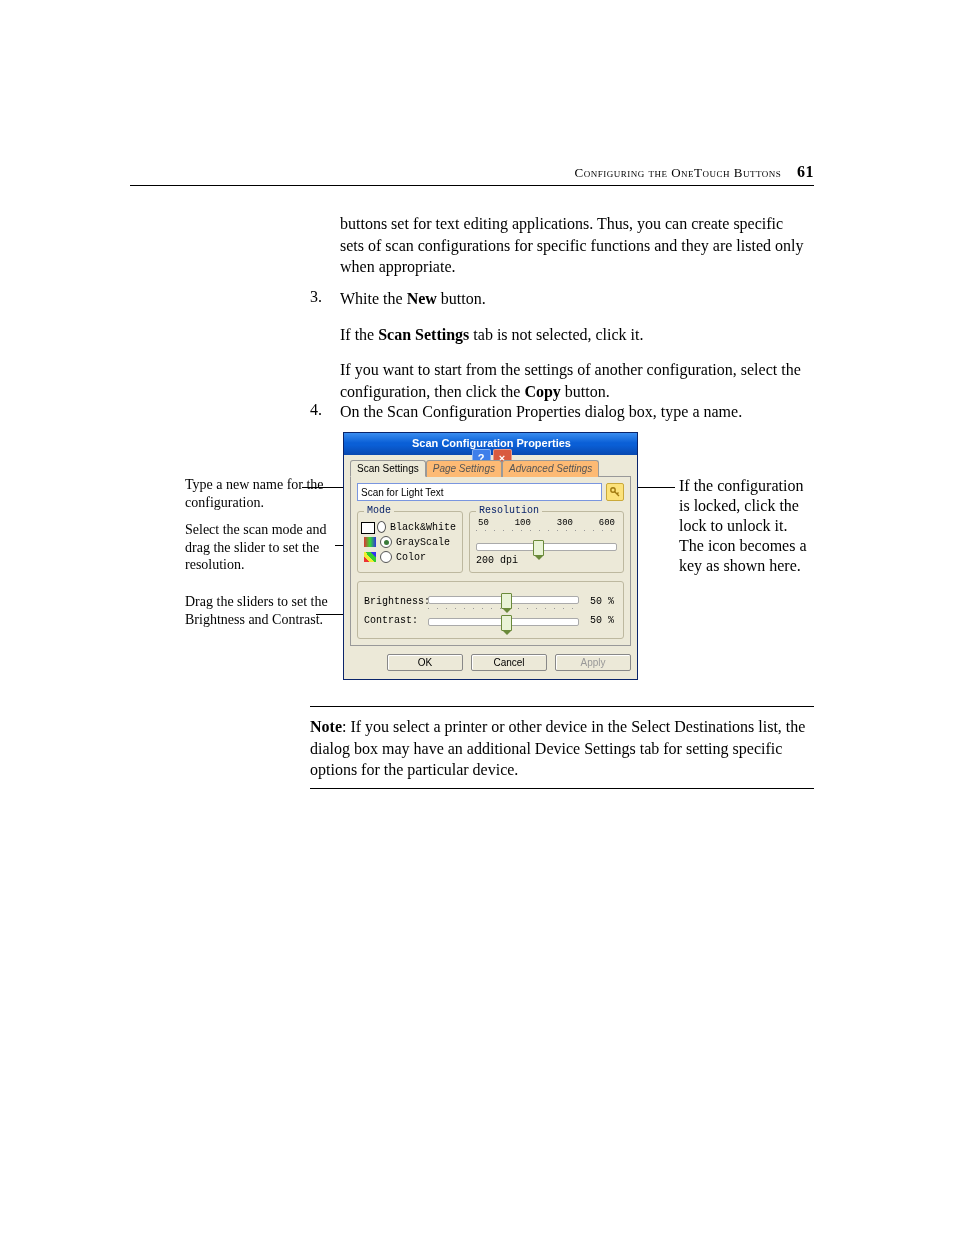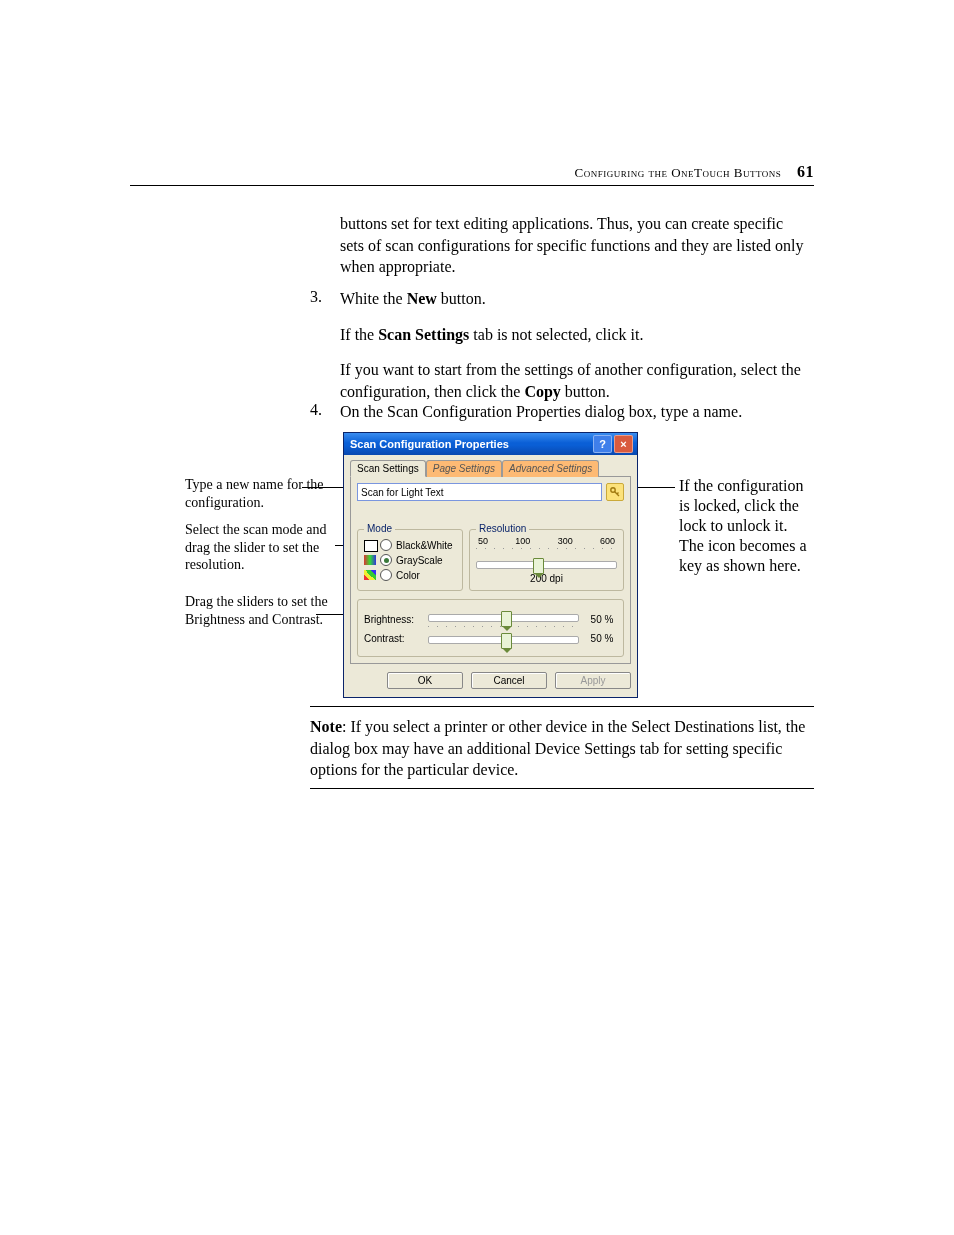--- a/index.html
+++ b/index.html
@@ -58,20 +58,21 @@
   .titlebar {
     background: linear-gradient(to bottom, #3a8df0 0%, #0a5fd6 45%, #0a5fd6 55%, #0848b0 100%);
     color: #fff;
     font-weight: bold;
     padding: 4px 4px 4px 6px;
     display: flex;
     align-items: center;
     justify-content: space-between;
     height: 14px;
     font-size: 11px;
+    flex-direction: column;
   }
   .tb-buttons { display:flex; gap:2px;}
   .tb-btn {
     width: 17px; height: 16px;
     background: #d95b3f;
     border: 1px solid #fff6;
     border-radius: 2px;
     color:#fff;
     display:flex; align-items:center; justify-content:center;
     font-size:11px; font-weight:bold;
@@ -84,33 +85,34 @@
     border-bottom: none;
     padding: 2px 6px;
     background: #ece9d8;
     font-size: 10px;
     margin-right: 0px;
     border-top-left-radius:3px; border-top-right-radius:3px;
   }
   .tab.active { background:#ece9d8; position:relative; z-index:2; border-bottom:1px solid #ece9d8;}
   .tab.inactive { background:#fdba74; color:#555;font-style:italic;}
   .tab-panel { border:1px solid #999; padding:6px; background:#ece9d8;}
-  .name-row { display:flex; align-items:center; gap:4px; margin-bottom:24px;}
+  .name-row { display:flex; align-items:center; gap:4px; margin-bottom:6px;}
   .name-input {
     flex:1; border:1px solid #7a96df; background:#fff; padding:2px 3px; font-size:10px;
     font-family: Tahoma, Arial, sans-serif; height:12px;
   }
   .key-icon {
     width:16px; height:16px; background:#fce27a; border:1px solid #caa93a;
     display:flex; align-items:center; justify-content:center; font-size:10px;
     border-radius:2px;
   }
   .groupbox {
     border:1px solid #bdb89f; border-radius:3px; padding:6px 6px 6px 6px; margin-top:4px;
     position:relative;
+    font-family:Liberation Mono, monospace;
   }
   .groupbox .legend {
     position:absolute; top:-7px; left:6px; background:#ece9d8; padding:0 3px;
     color:#0a246a; font-size:10px;
   }
   .row-flex { display:flex; gap:6px;}
   .mode-box { width:92px;}
   .res-box { flex:1;}
   .radio-row { display:flex; align-items:center; gap:4px; margin:3px 0; font-size:10px;}
   .radio { width:10px; height:10px; border:1px solid #555; border-radius:50%; background:#fff; display:inline-flex; align-items:center; justify-content:center;}
@@ -122,21 +124,21 @@
     background: linear-gradient(45deg, #e33 25%, #ee3 25% 50%, #3c3 50% 75%, #33e 75%);}
   .slider-track {
     position:relative; height:6px; background:#fff; border:1px solid #aaa; border-radius:2px;
     margin-top:2px;
   }
   .thumb {
     position:absolute; top:-4px; width:9px; height:14px;
     background:#e9f3d6; border:1px solid #6a8a3a; border-radius:1px;
   }
   .thumb::after{content:""; position:absolute; bottom:-5px; left:0; border-left:5px solid transparent; border-right:5px solid transparent; border-top:5px solid #6a8a3a;}
-  .res-val { text-align:center; font-size:10px; margin-top:4px;}
+  .res-val { text-align:left; font-size:10px; margin-top:4px;}
   .bc-row { display:flex; align-items:center; gap:8px; margin:6px 0;}
   .bc-label { width:56px; font-size:10px;}
   .bc-slider { flex:1; position:relative;}
   .tick-line { height:1px; background:repeating-linear-gradient(to right,#999 0 1px, transparent 1px 9px);}
   .bc-val { width:30px; text-align:center; font-size:10px;}
   .btn-row { display:flex; justify-content:flex-end; gap:8px; margin-top:8px;}
   .win-btn {
     min-width:58px; padding:2px 8px; font-size:10px; text-align:center;
     background:#ece9d8; border:1px solid #888; border-radius:2px;
     box-shadow: inset 1px 1px 0 #fff;

